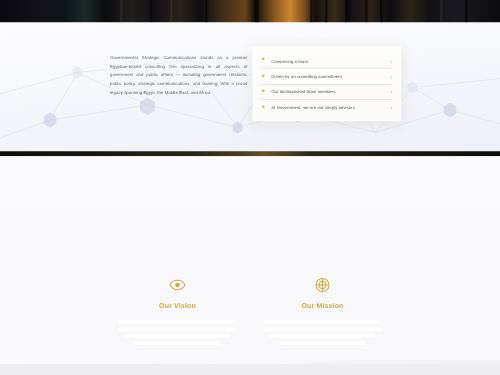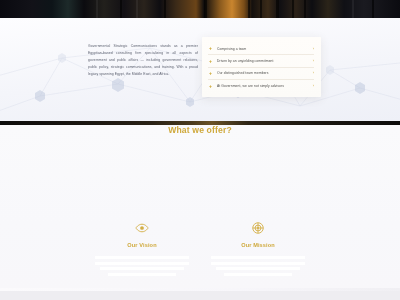--- a/index.html
+++ b/index.html
@@ -278,21 +278,20 @@
         <span class="f-label">At Government, we are not simply advisors</span>
         <span class="f-chev">›</span>
       </div>
 
     </div>
   </section>
 
   <div class="divider"></div>
 
   <section class="offer">
-    <h2 class="offer-title">What we offer?</h2>
 
     <div class="cards">
 
       <div class="card">
         <span class="card-icon">
           <svg viewBox="0 0 24 24" width="14" height="14" fill="none" stroke="currentColor" stroke-width="1.6">
             <path d="M1.5 12S5.5 5.5 12 5.5 22.5 12 22.5 12 18.5 18.5 12 18.5 1.5 12 1.5 12z"></path>
             <circle cx="12" cy="12" r="3.2" fill="currentColor" stroke="none"></circle>
           </svg>
         </span>

